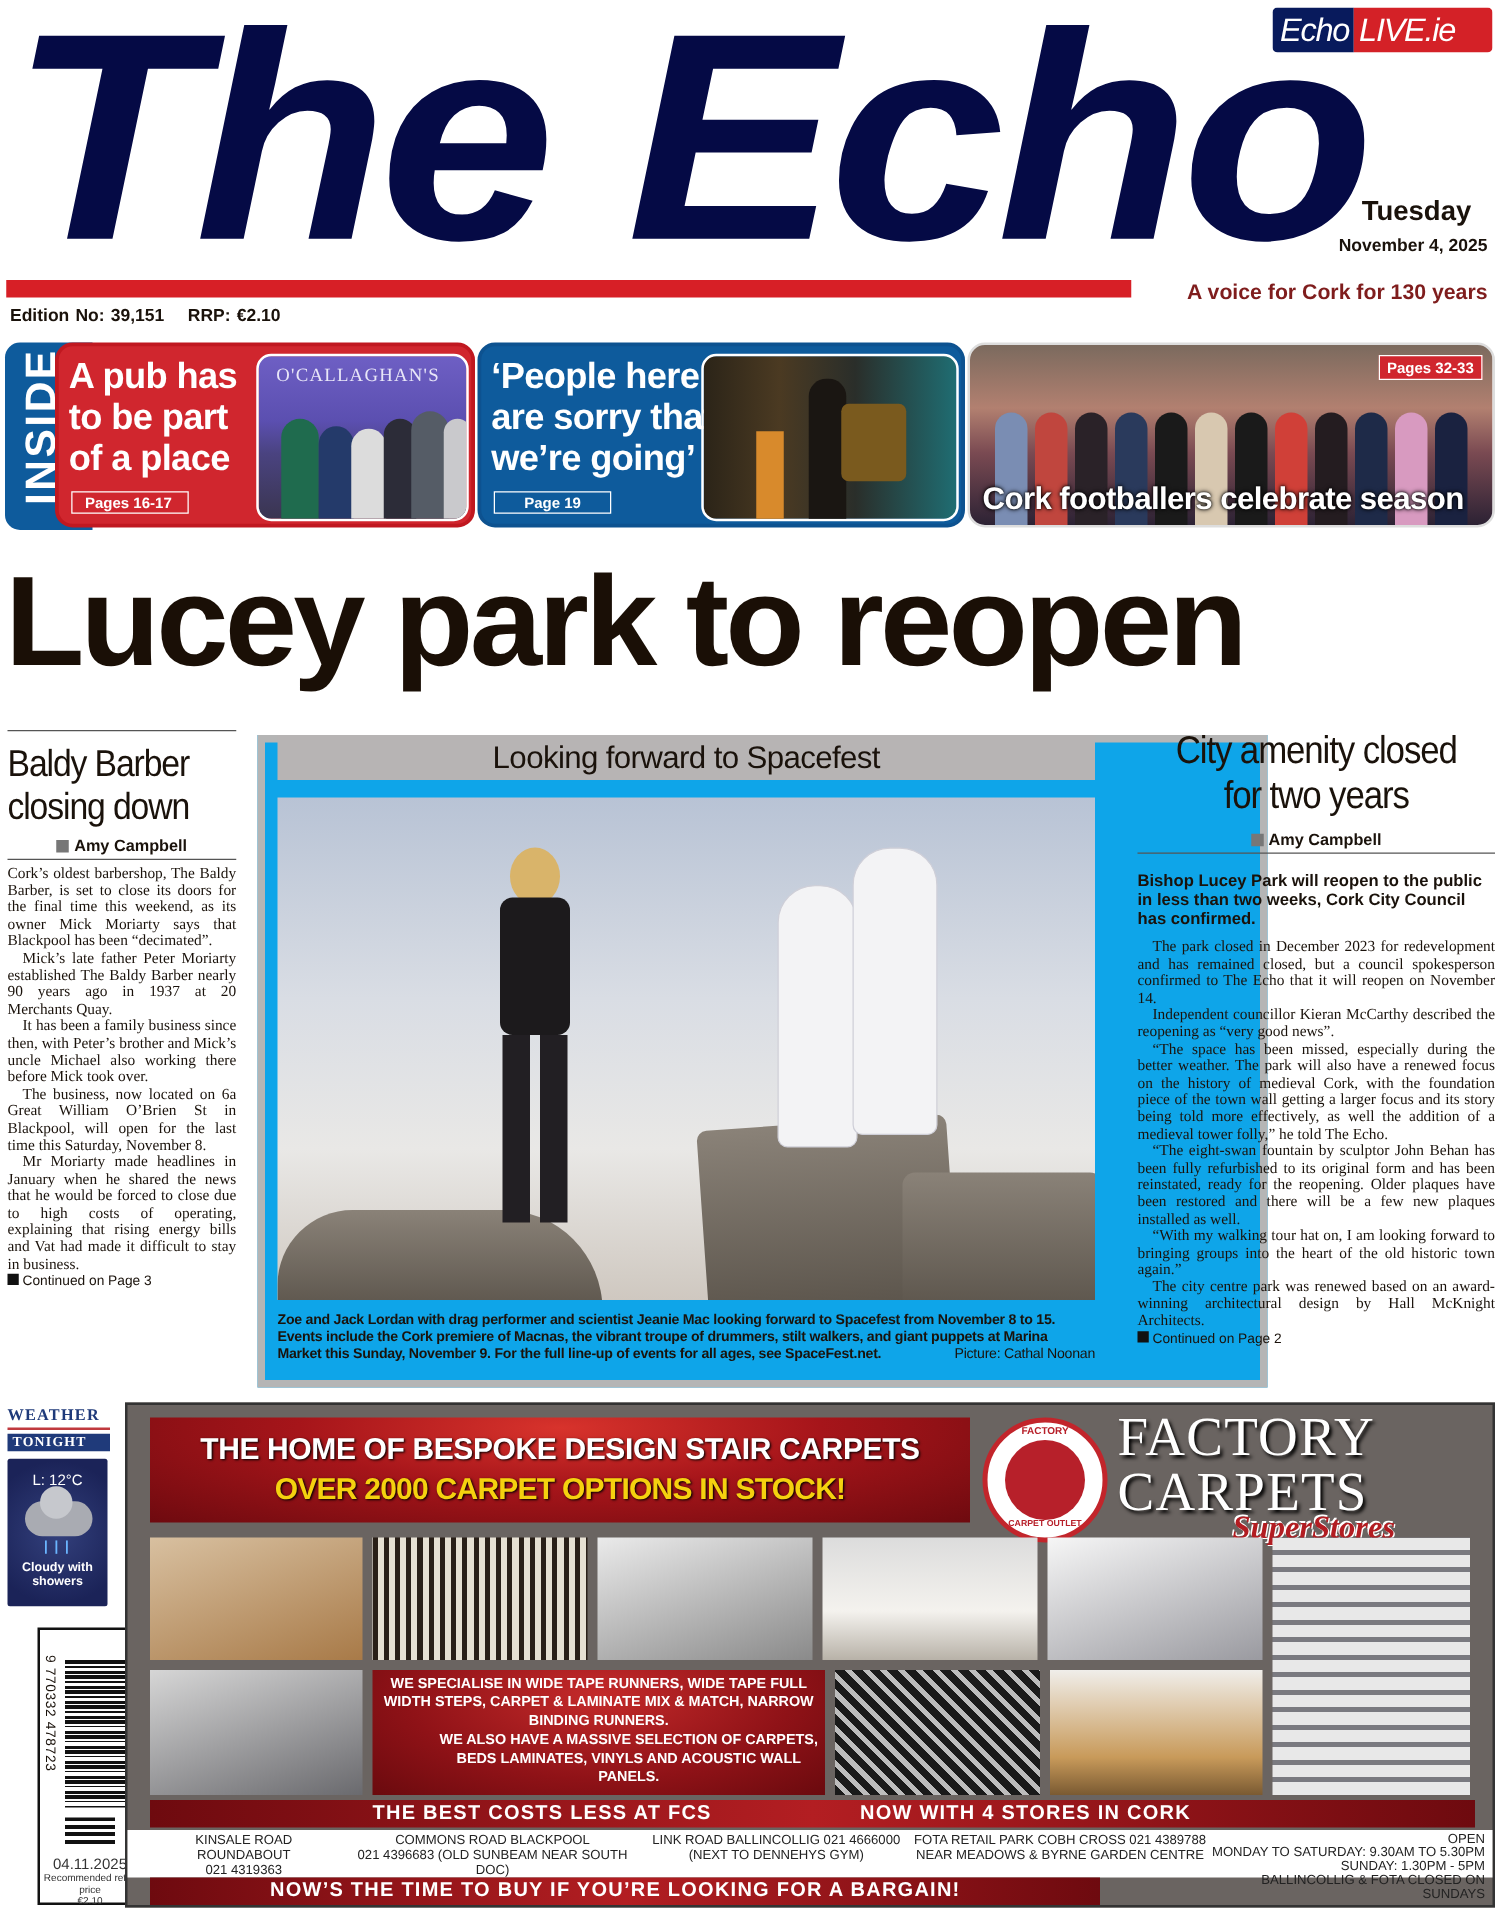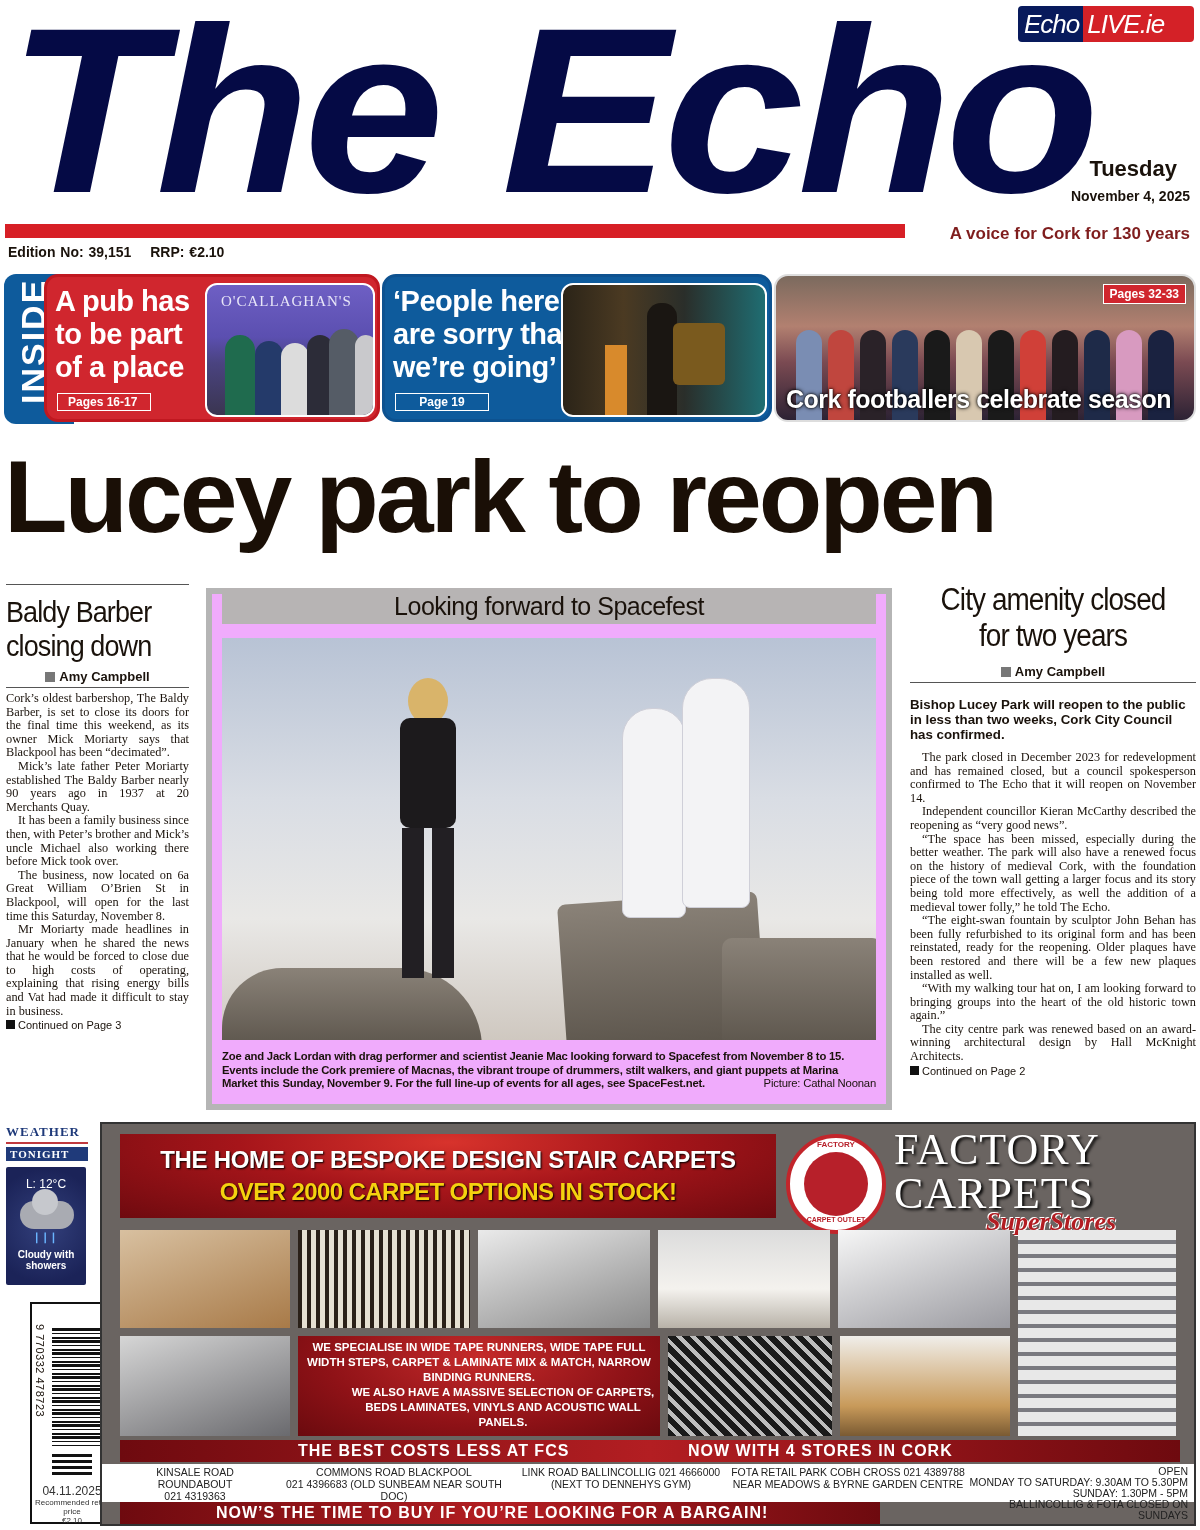--- a/index.html
+++ b/index.html
@@ -56,21 +56,21 @@
   .kicker { font-size: 30px; line-height: 34px; font-weight: 400; color: #1a120b; letter-spacing: -1px; margin-top: 10px; transform: scaleX(0.9); transform-origin: left; white-space: nowrap; }
   .byline { text-align: center; font-size: 13px; font-weight: 700; margin: 6px 0 3px; }
   .byline .sq { display: inline-block; width: 10px; height: 10px; background: #777; margin-right: 4px; vertical-align: -1px; }
   .body-text { font-family: "Liberation Serif", serif; font-size: 12.3px; line-height: 13.6px; color: #1a120b; text-align: justify; hyphens: auto; }
   .body-text p { text-indent: 12px; }
   .body-text p.first { text-indent: 0; }
   .cont { font-size: 11px; font-family: "Liberation Sans", sans-serif; margin-top: 1px; }
   .cont .sq { display: inline-block; width: 9px; height: 9px; background: #111; margin-right: 3px; }
 
   
-  .photo-box { position: absolute; left: 206px; top: 588px; width: 686px; height: 522px; border: 6px solid #b5b5b5; background: #f0abfc; }
+  .photo-box { position: absolute; left: 206px; top: 588px; width: 808px; height: 522px; border: 6px solid #b5b5b5; background: #0ea5e9; }
   .photo-box .title { position: absolute; left: 10px; top: -6px; width: 654px; height: 36px; background: #b7b4b4; text-align: center;
                       font-size: 25px; line-height: 36px; color: #1a120b; letter-spacing: -0.5px; }
   .photo-main { position: absolute; left: 10px; top: 44px; width: 654px; height: 402px; overflow: hidden;
                 background: linear-gradient(180deg, #b8c3d5 0%, #d9dde4 40%, #e9e8e6 70%, #cfc8c0 100%); }
   .rock { position: absolute; background: linear-gradient(180deg, #8a8278 0%, #5c554c 100%); }
   .figure-drag { position: absolute; left: 150px; top: 40px; width: 110px; height: 300px; }
   .figure-kid { position: absolute; background: #f3f3f5; border-radius: 30px 30px 8px 8px; border: 1px solid #cfcfd8; }
   .caption { position: absolute; left: 10px; top: 456px; width: 654px; font-size: 11.3px; line-height: 13.6px; font-weight: 700; color: #1a120b; letter-spacing: -0.2px; }
   .caption .credit { font-weight: 400; float: right; }
 

